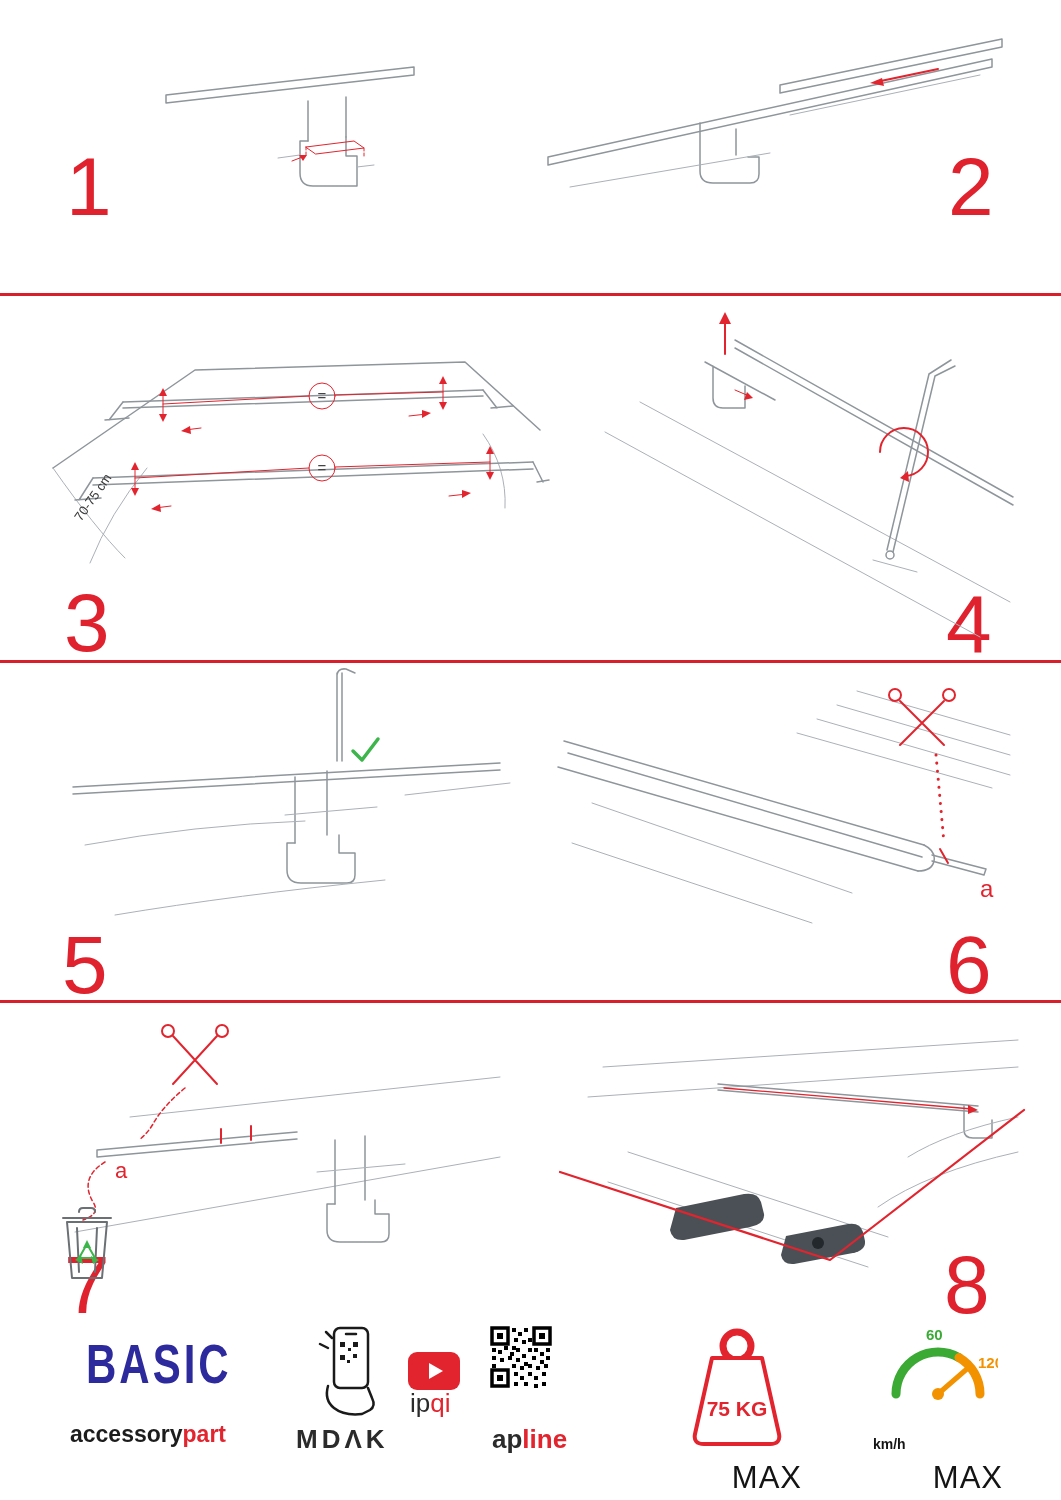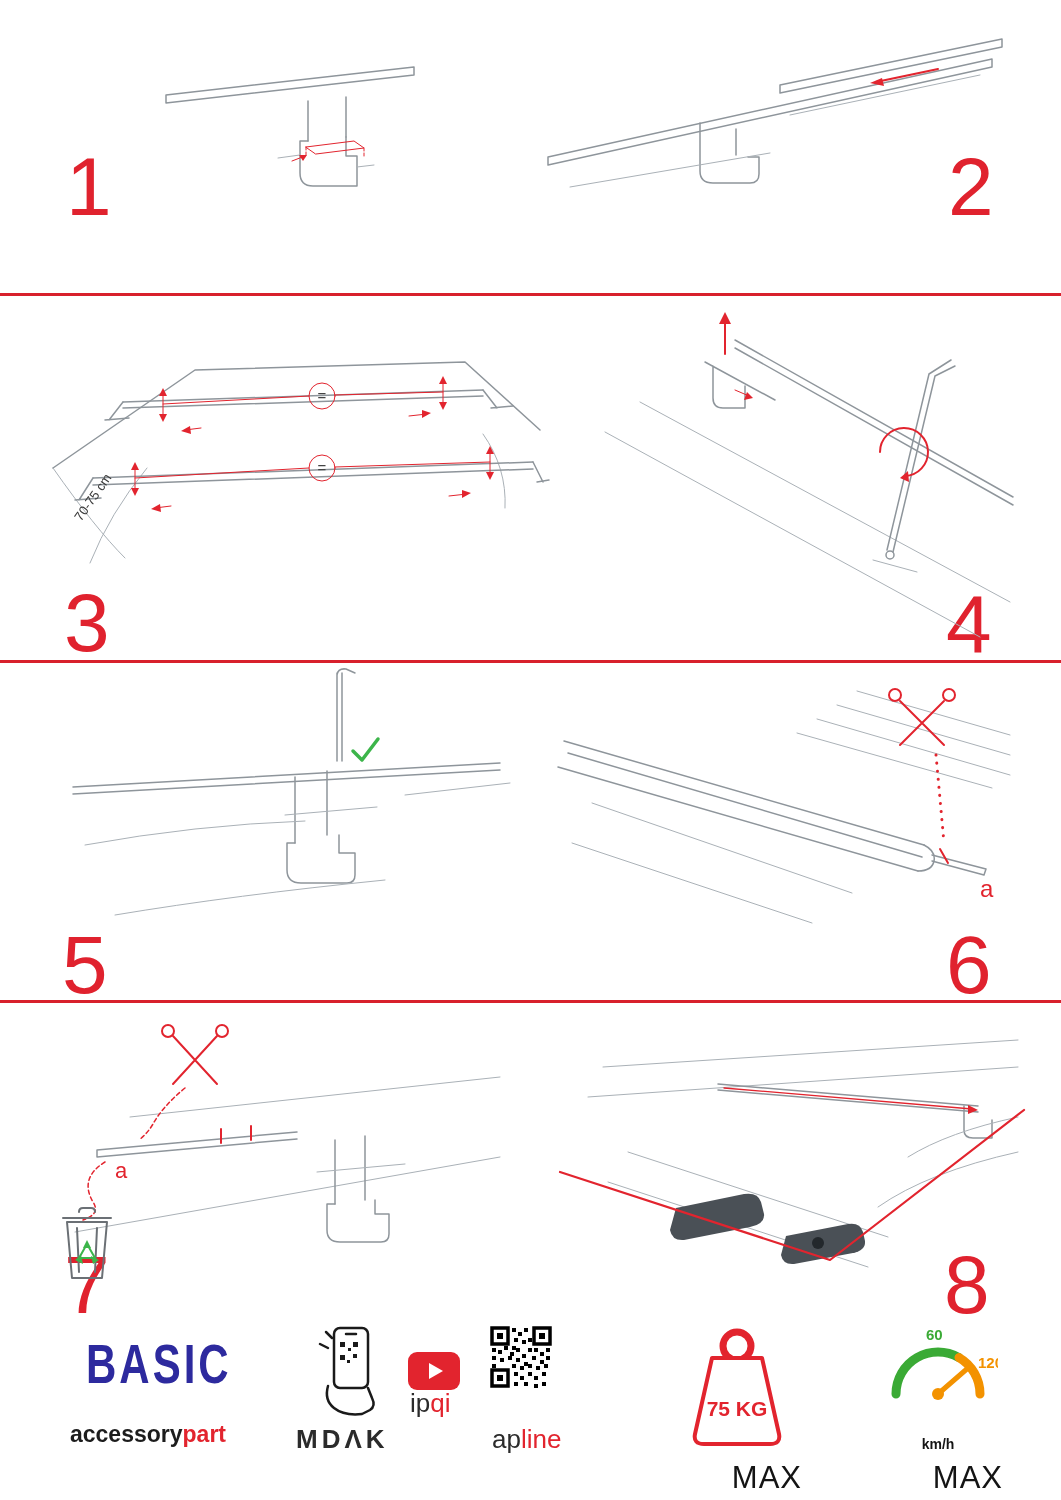--- a/index.html
+++ b/index.html
@@ -13,21 +13,21 @@
   .thin{stroke:#aab1b7;stroke-width:1;fill:none;stroke-linecap:round}
   .red{stroke:#e2242e;fill:none;stroke-linecap:round;stroke-linejoin:round}
   .redfill{fill:#e2242e;stroke:none}
   text{font-family:"Liberation Sans",sans-serif}
   .brand{position:absolute;left:86px;top:1334px;color:#2d2a9e;font-size:42px;font-weight:700;
          letter-spacing:3px;transform:scaleY(1.3);transform-origin:top left}
   .brand-sub{position:absolute;left:70px;top:1421px;font-size:23px;font-weight:700;color:#1c1c1c}
   .partner{position:absolute;font-size:26px;color:#2b2b2b}
   .red-text{color:#e2242e}
   .max{position:absolute;width:130px;text-align:right;font-size:31px;color:#141414;letter-spacing:1px}
-  .kmh{position:absolute;width:130px;text-align:center;font-size:14px;color:#141414;font-weight:700}
+  .kmh{position:absolute;width:130px;font-size:14px;color:#141414;font-weight:700}
 </style>
 </head>
 <body>
 
 <div class="page">
 
   <div class="step-num" style="left:66px;top:146px">1</div>
   <div class="step-num" style="left:948px;top:146px">2</div>
 
   <svg class="abs" style="left:160px;top:55px" width="260" height="185" viewBox="0 0 260 185">
@@ -234,21 +234,21 @@
     <rect x="49" y="7" width="6" height="6" fill="#000"></rect>
     <rect x="2" y="44" width="16" height="16" fill="none" stroke="#000" stroke-width="3.5"></rect>
     <rect x="7" y="49" width="6" height="6" fill="#000"></rect>
     <path fill="#000" d="M22 2h4v4h-4z M28 6h4v4h-4z M34 2h4v4h-4z M24 12h4v4h-4z M32 14h4v4h-4z M38 12h4v4h-4z
       M22 20h4v4h-4z M2 22h4v4h-4z M8 24h4v4h-4z M14 20h4v4h-4z M20 26h4v4h-4z M26 22h4v4h-4z M32 28h4v4h-4z
       M38 22h4v4h-4z M44 22h4v4h-4z M50 26h4v4h-4z M56 22h4v4h-4z M2 30h4v4h-4z M10 32h4v4h-4z M18 30h4v4h-4z
       M26 32h4v4h-4z M34 36h4v4h-4z M42 30h4v4h-4z M50 34h4v4h-4z M56 30h4v4h-4z M2 38h4v4h-4z M22 38h4v4h-4z
       M30 40h4v4h-4z M38 38h4v4h-4z M46 40h4v4h-4z M54 38h4v4h-4z M24 46h4v4h-4z M30 50h4v4h-4z M38 46h4v4h-4z
       M44 50h4v4h-4z M52 46h4v4h-4z M24 56h4v4h-4z M34 56h4v4h-4z M44 58h4v4h-4z M52 56h4v4h-4z"></path>
   </svg>
-  <div class="partner" style="left:492px;top:1424px;font-weight:400"><span>ap</span><span class="red-text">line</span></div>
+  <div class="partner" style="left:492px;top:1424px;font-weight:700"><span>ap</span><span class="red-text">line</span></div>
 
   <svg class="abs" style="left:682px;top:1322px" width="110" height="135" viewBox="0 0 110 135">
     <circle cx="55" cy="24" r="14" fill="none" stroke="#e2242e" stroke-width="7"></circle>
     <path d="M30,36 L80,36 L97,112 Q99,122 88,122 L22,122 Q11,122 13,112 Z" fill="#ffffff" stroke="#e2242e" stroke-width="4" stroke-linejoin="round"></path>
     <text x="55" y="94" text-anchor="middle" font-size="21" font-weight="bold" fill="#e2242e">75 KG</text>
   </svg>
   <div class="max" style="left:672px;top:1460px">MAX</div>
 
   <svg class="abs" style="left:878px;top:1322px" width="120" height="118" viewBox="0 0 120 118">
     <path d="M18,72 A42,42 0 0 1 81,35.6" fill="none" stroke="#3aaa35" stroke-width="9" stroke-linecap="round"></path>

